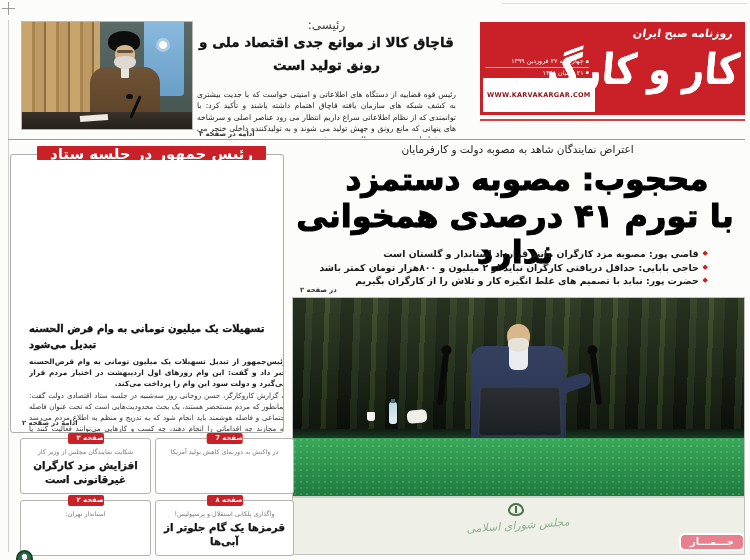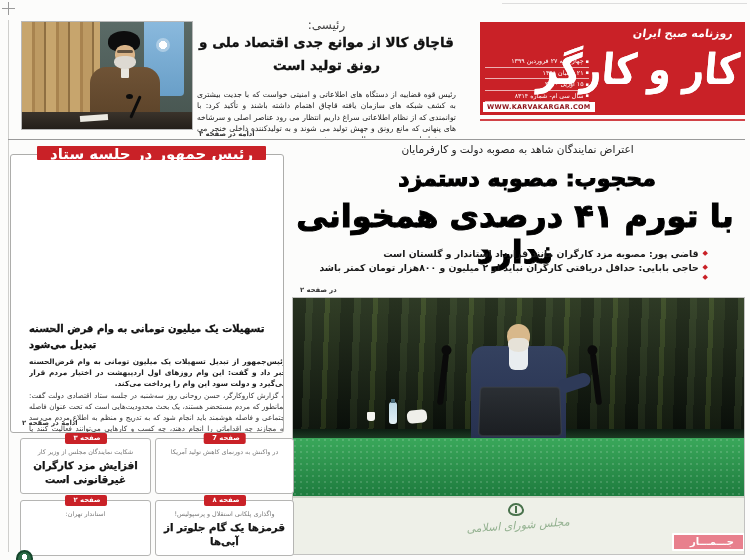--- a/index.html
+++ b/index.html
@@ -25,21 +25,21 @@
 
   
   .masthead{position:absolute;left:480px;top:22px;width:265px;height:93px;background:var(--red);direction:rtl;}
   .masthead-rule{position:absolute;left:480px;top:119px;width:265px;height:2px;background:var(--red);opacity:.85;}
   .tagline{position:absolute;top:5px;right:12px;color:#fff;font-size:11px;font-weight:bold;transform:skewX(-8deg);letter-spacing:.5px;}
   .logo{position:absolute;top:27px;right:6px;color:#fff;font-size:36px;font-weight:bold;transform:scaleY(1.18) skewX(-6deg);letter-spacing:-1px;text-shadow:0 0 .5px #fff;}
   .date-lines{position:absolute;left:5px;top:34px;width:104px;direction:rtl;}
   .date-line{display:flex;flex-direction:row;align-items:center;justify-content:flex-start;gap:2px;color:#fff;font-size:6.3px;line-height:10.5px;border-bottom:1px solid rgba(255,255,255,.65);white-space:nowrap;}
   .date-line:last-child{border-bottom:none;}
   .date-bullet{font-size:5px;line-height:1;}
-  .website{position:absolute;left:3px;bottom:3px;background:#fff;color:#8c1218;font-weight:bold;font-size:6.5px;padding:1px 4px;letter-spacing:.3px;}
+  .website{position:absolute;left:3px;bottom:3px;background:#fff;color:#8c1218;font-weight:bold;font-size:6.5px;padding:13px 4px;letter-spacing:.3px;}
 
   
   .photo-raisi{position:absolute;left:21px;top:21px;width:172px;height:109px;border:1px solid #b9b9b9;overflow:hidden;background:#55625e;}
   .pr-wood{position:absolute;left:0;top:0;width:78px;height:100%;background:repeating-linear-gradient(90deg,#c7a56d 0 10px,#a8834f 10px 13px,#bd9a63 13px 22px,#8f6f42 22px 24px);}
   .pr-back{position:absolute;left:78px;top:0;right:0;height:100%;background:linear-gradient(180deg,#5a6a66,#46544f);}
   .pr-flag{position:absolute;left:122px;top:0;width:40px;height:74px;background:linear-gradient(180deg,#8ab9dd,#699fc8);border-radius:0 0 4px 4px;}
   .pr-flag-emblem{position:absolute;left:134px;top:16px;width:14px;height:14px;border-radius:50%;background:radial-gradient(circle at 50% 50%, #fff 0 4px, rgba(255,255,255,.35) 4px 7px);}
   .pr-turban{position:absolute;left:86px;top:9px;width:32px;height:21px;background:#0d0d0d;border-radius:50% 50% 42% 42%;}
   .pr-face{position:absolute;left:93px;top:23px;width:20px;height:19px;background:#d9b488;border-radius:45%;}
   .pr-glasses{position:absolute;left:95px;top:28px;width:16px;height:3px;background:rgba(15,15,15,.6);border-radius:2px;}
@@ -65,21 +65,21 @@
   .left-band{position:absolute;left:37px;top:146px;width:229px;height:14px;background:var(--red);color:#fff;font-size:15px;font-weight:bold;text-align:center;line-height:17px;direction:rtl;z-index:3;border-radius:1px;}
   .left-inner{position:absolute;left:18px;top:166px;width:258px;height:265px;direction:rtl;overflow:hidden;}
   .ls-headline{text-align:left;font-size:10px;font-weight:bold;color:var(--ink);line-height:16px;-webkit-text-stroke:.3px #111;}
   .ls-lead{margin-top:3px;font-size:7.4px;font-weight:bold;color:#222;text-align:justify;line-height:11px;}
   .ls-p{font-size:7.1px;color:#333;text-align:justify;line-height:11px;margin-top:1px;}
   .ls-continue{position:absolute;left:22px;top:419px;font-size:6.8px;font-weight:bold;color:#333;z-index:3;}
 
   
   .main-kicker{position:absolute;left:290px;top:143px;width:455px;text-align:center;font-size:10.5px;color:#222;direction:rtl;}
   .main-headline{position:absolute;left:285px;top:160px;width:460px;text-align:center;direction:rtl;color:#000;font-weight:bold;}
-  .mh1{font-size:22px;line-height:38px;-webkit-text-stroke:1.1px #000;letter-spacing:-.5px;margin-left:24px;}
+  .mh1{font-size:31px;line-height:38px;-webkit-text-stroke:1.1px #000;letter-spacing:-.5px;margin-left:24px;}
   .mh2{font-size:32px;line-height:36px;-webkit-text-stroke:1px #000;letter-spacing:-.5px;}
   .bullets{position:absolute;left:300px;top:247px;width:408px;direction:rtl;}
   .bullet-row{display:flex;align-items:center;gap:4px;font-size:9.3px;font-weight:bold;color:#1a1a1a;line-height:13.5px;}
   .bullet-icon{color:var(--red);font-size:7px;line-height:1;}
   .main-pageref{position:absolute;left:300px;top:286px;font-size:6.8px;font-weight:bold;color:#333;}
 
   
   .photo-parliament{position:absolute;left:292px;top:297px;width:453px;height:258px;border:1px solid #c2c2c0;overflow:hidden;background:#10170f;}
   .pp-marble{position:absolute;left:0;top:0;width:100%;height:131px;
     background:
@@ -100,25 +100,25 @@
   .pp-arm{position:absolute;left:264px;top:78px;width:34px;height:14px;background:#2e3a58;border-radius:8px;transform:rotate(-18deg);}
   .pp-mic-left{position:absolute;left:147px;top:55px;width:6px;height:52px;background:#0a0a0a;border-radius:3px;transform:rotate(7deg);}
   .pp-mic-left::after{content:"";position:absolute;left:-2px;top:-8px;width:10px;height:10px;background:#0a0a0a;border-radius:50%;}
   .pp-mic-right{position:absolute;left:300px;top:55px;width:6px;height:52px;background:#0a0a0a;border-radius:3px;transform:rotate(-7deg);}
   .pp-mic-right::after{content:"";position:absolute;left:-2px;top:-8px;width:10px;height:10px;background:#0a0a0a;border-radius:50%;}
   .pp-monitor{position:absolute;left:186px;top:88px;width:82px;height:50px;background:linear-gradient(180deg,#2b2f34,#1b1e22);border-radius:4px;transform:perspective(120px) rotateX(6deg);border:1px solid #3a3f45;}
   .pp-bottle{position:absolute;left:96px;top:104px;width:8px;height:22px;background:linear-gradient(180deg,#bcd8e4,#e3f0f5);border-radius:3px;}
   .pp-bottle::before{content:"";position:absolute;left:2px;top:-3px;width:4px;height:4px;background:#4a6a78;}
   .pp-tissue{position:absolute;left:114px;top:112px;width:20px;height:13px;background:#efefea;border-radius:5px;transform:rotate(-6deg);}
   .pp-cup{position:absolute;left:74px;top:114px;width:8px;height:9px;background:#f4f4f0;border-radius:1px 1px 3px 3px;}
-  .watermark{position:absolute;right:-1px;bottom:3px;background:var(--pink);border:2px solid #fff;border-radius:1px;color:#fff;font-weight:bold;font-size:10px;padding:1px 9px 2px 16px;direction:rtl;letter-spacing:1px;}
+  .watermark{position:absolute;right:-1px;bottom:3px;background:var(--pink);border:2px solid #fff;border-radius:6px;color:#fff;font-weight:bold;font-size:10px;padding:1px 9px 2px 9px;direction:rtl;letter-spacing:1px;}
 
   
   .news-box{position:absolute;background:#fff;border:1px solid #b5b5b3;border-radius:3px;direction:rtl;}
-  .nb-tab{position:absolute;top:-6px;left:50%;transform:translateX(-50%);background:var(--red);color:#fff;font-size:6.8px;font-weight:bold;padding:1px 6px 2px 9px;border-radius:2px;white-space:nowrap;}
+  .nb-tab{position:absolute;top:-6px;left:50%;transform:translateX(-50%);background:var(--red);color:#fff;font-size:6.8px;font-weight:bold;padding:1px 0 2px 9px;border-radius:2px;white-space:nowrap;}
   .nb-kicker{margin-top:9px;text-align:center;font-size:6.4px;color:#777;line-height:9px;padding:0 4px;}
   .nb-headline{text-align:center;font-size:10.3px;font-weight:bold;color:#141414;line-height:14px;padding:1px 6px 0 6px;-webkit-text-stroke:.25px #111;}
   #box1{left:20px;top:438px;width:131px;height:56px;}
   #box2{left:155px;top:438px;width:139px;height:56px;}
   #box3{left:20px;top:500px;width:131px;height:56px;}
   #box4{left:155px;top:500px;width:139px;height:56px;}
 
   .corner-logo{position:absolute;left:16px;top:550px;width:17px;height:17px;border-radius:50%;border:2px solid #14452b;background:radial-gradient(circle at 50% 40%, #fff 0 3px, #2c6b46 3px 8px);}
 </style>
 </head>
@@ -205,20 +205,21 @@
     <div class="bullet-row">
         <span class="bullet-icon">◆</span>
         <span>قاضی پور: مصوبه مزد کارگران مانند قرارداد استاندار و گلستان است</span>
       </div>
     <div class="bullet-row">
         <span class="bullet-icon">◆</span>
         <span>حاجی بابایی: حداقل دریافتی کارگران نباید از ۲ میلیون و ۸۰۰هزار تومان کمتر باشد</span>
       </div>
     <div class="bullet-row">
         <span class="bullet-icon">◆</span>
+        <span>حضرت پور: نباید با تصمیم های غلط انگیزه کار و تلاش را از کارگران بگیریم</span>
       </div>
   </div>
   <div class="main-pageref">در صفحه ۲</div>
 
   <div class="photo-parliament">
     <div class="pp-marble"></div>
     <div class="pp-lip"></div>
     <div class="pp-green"></div>
     <div class="pp-podium"></div>
     <div class="pp-emblem"></div>

